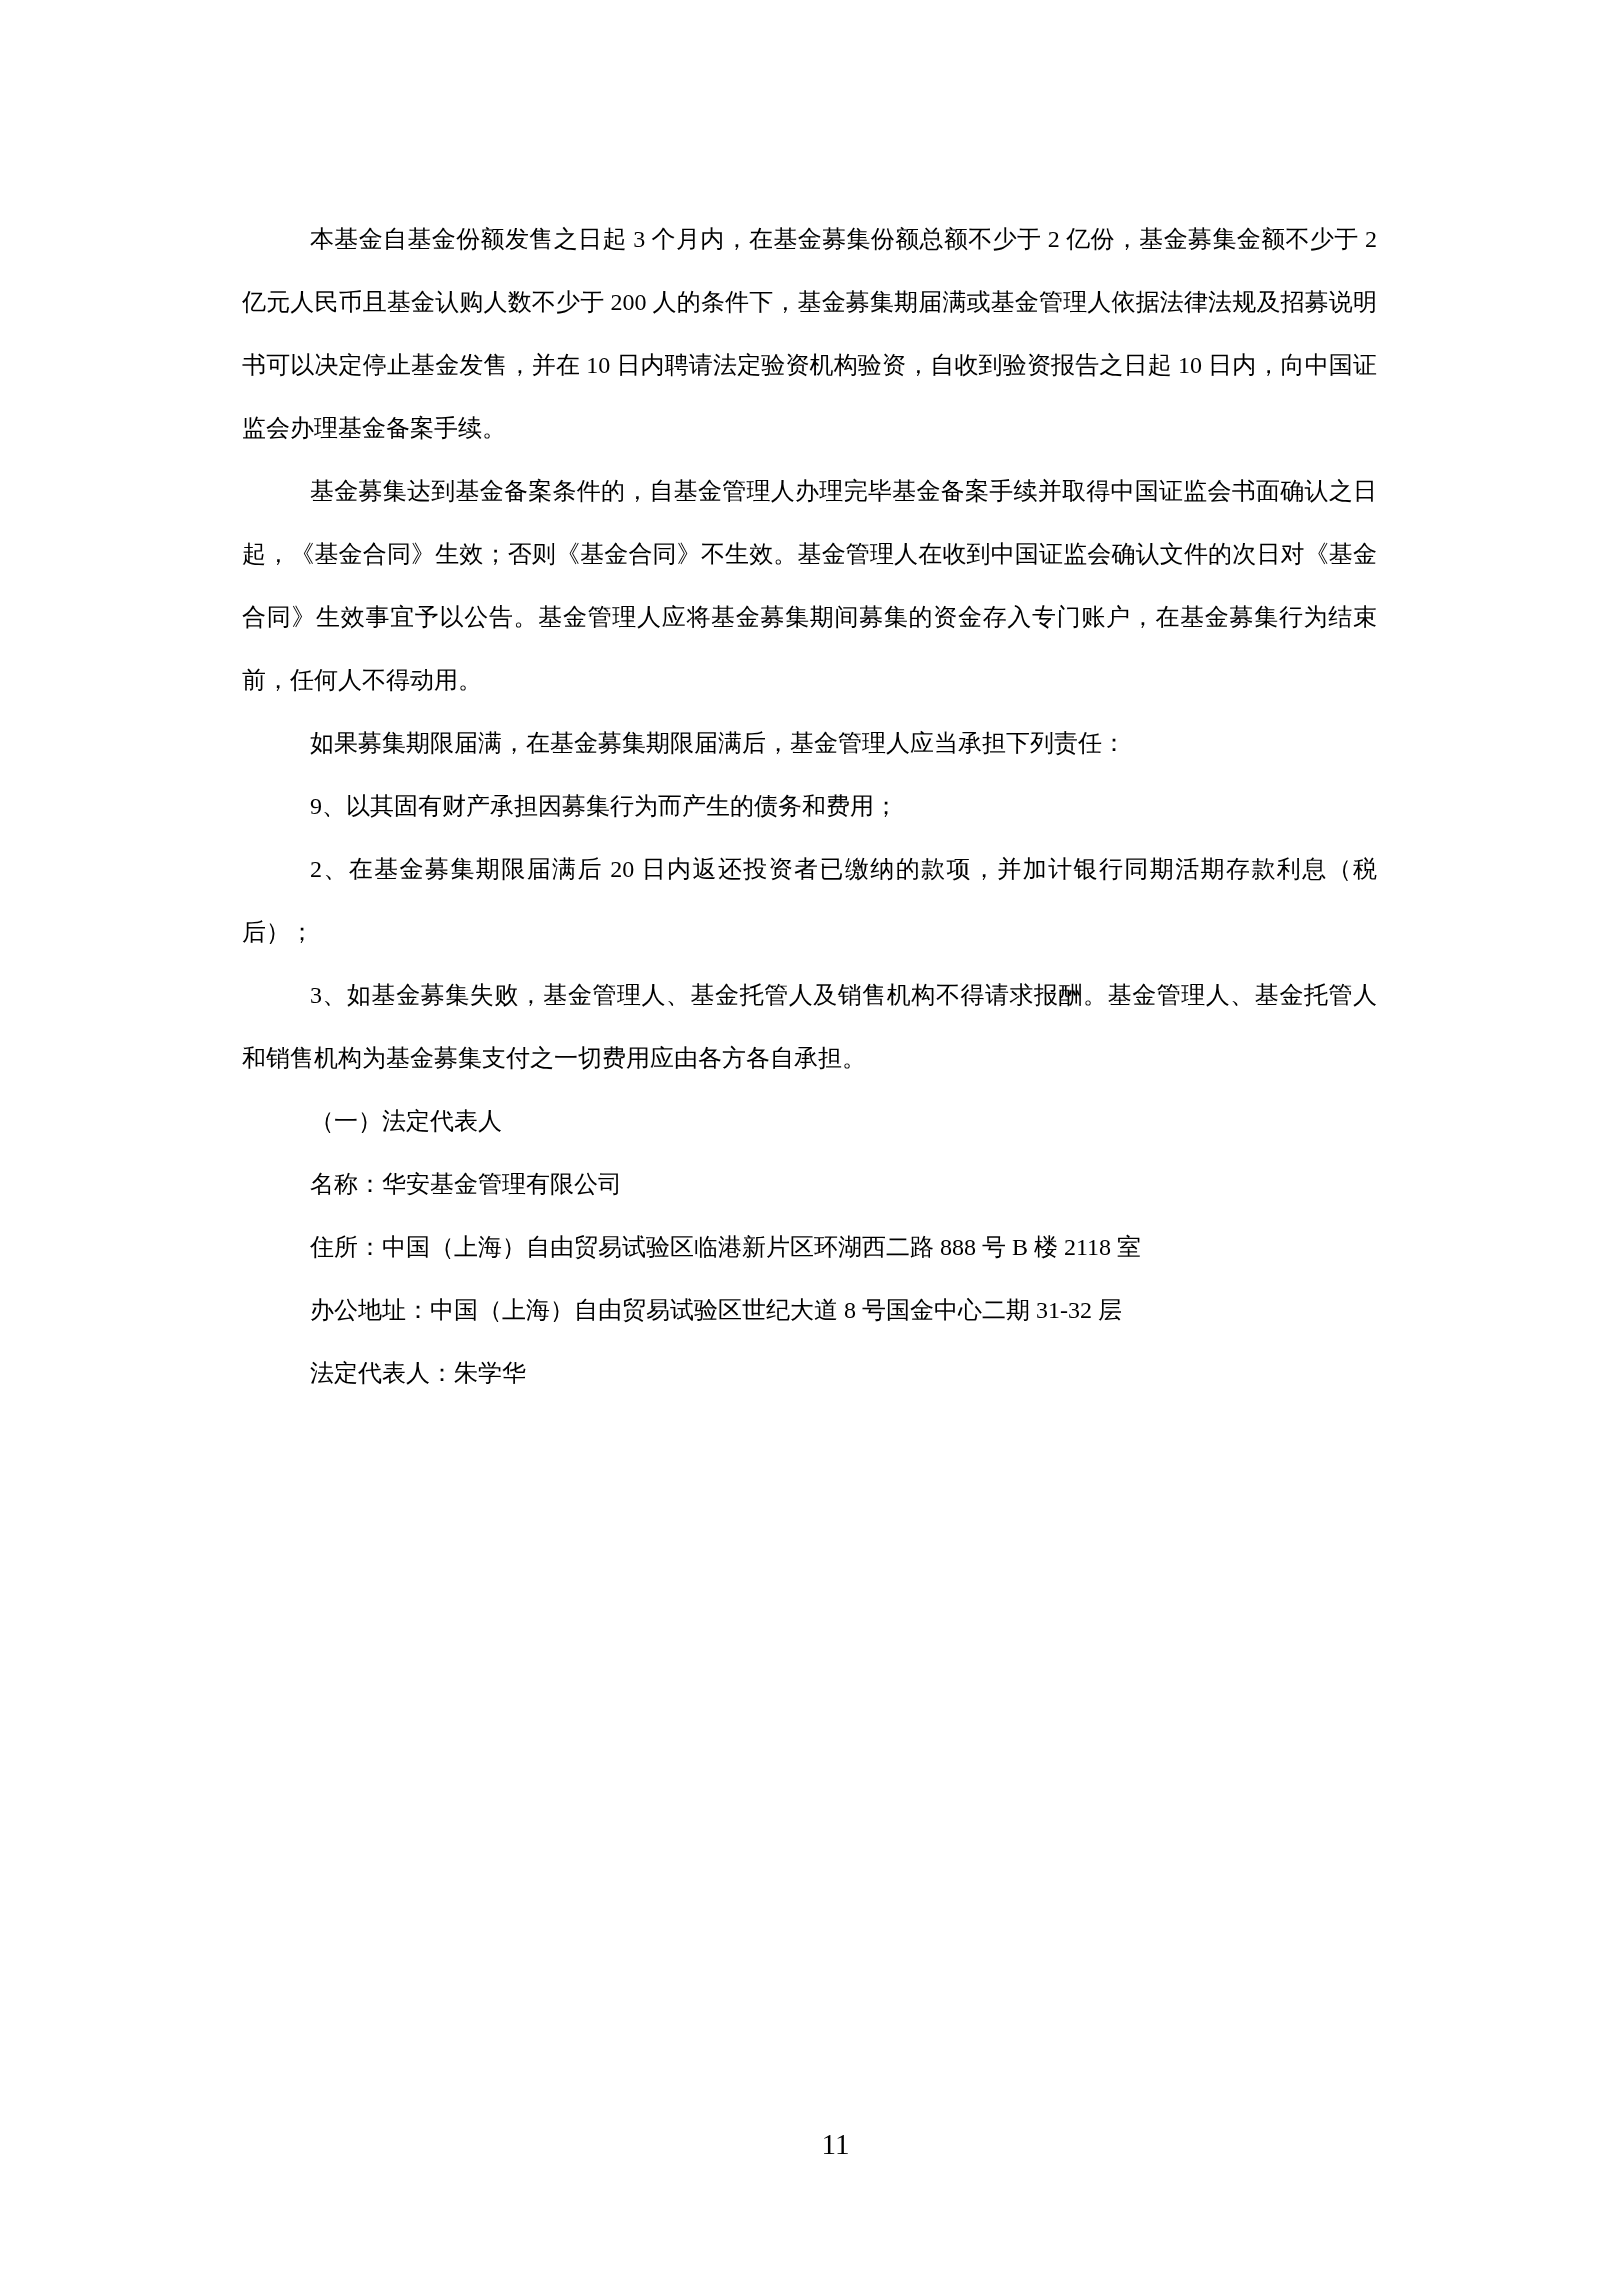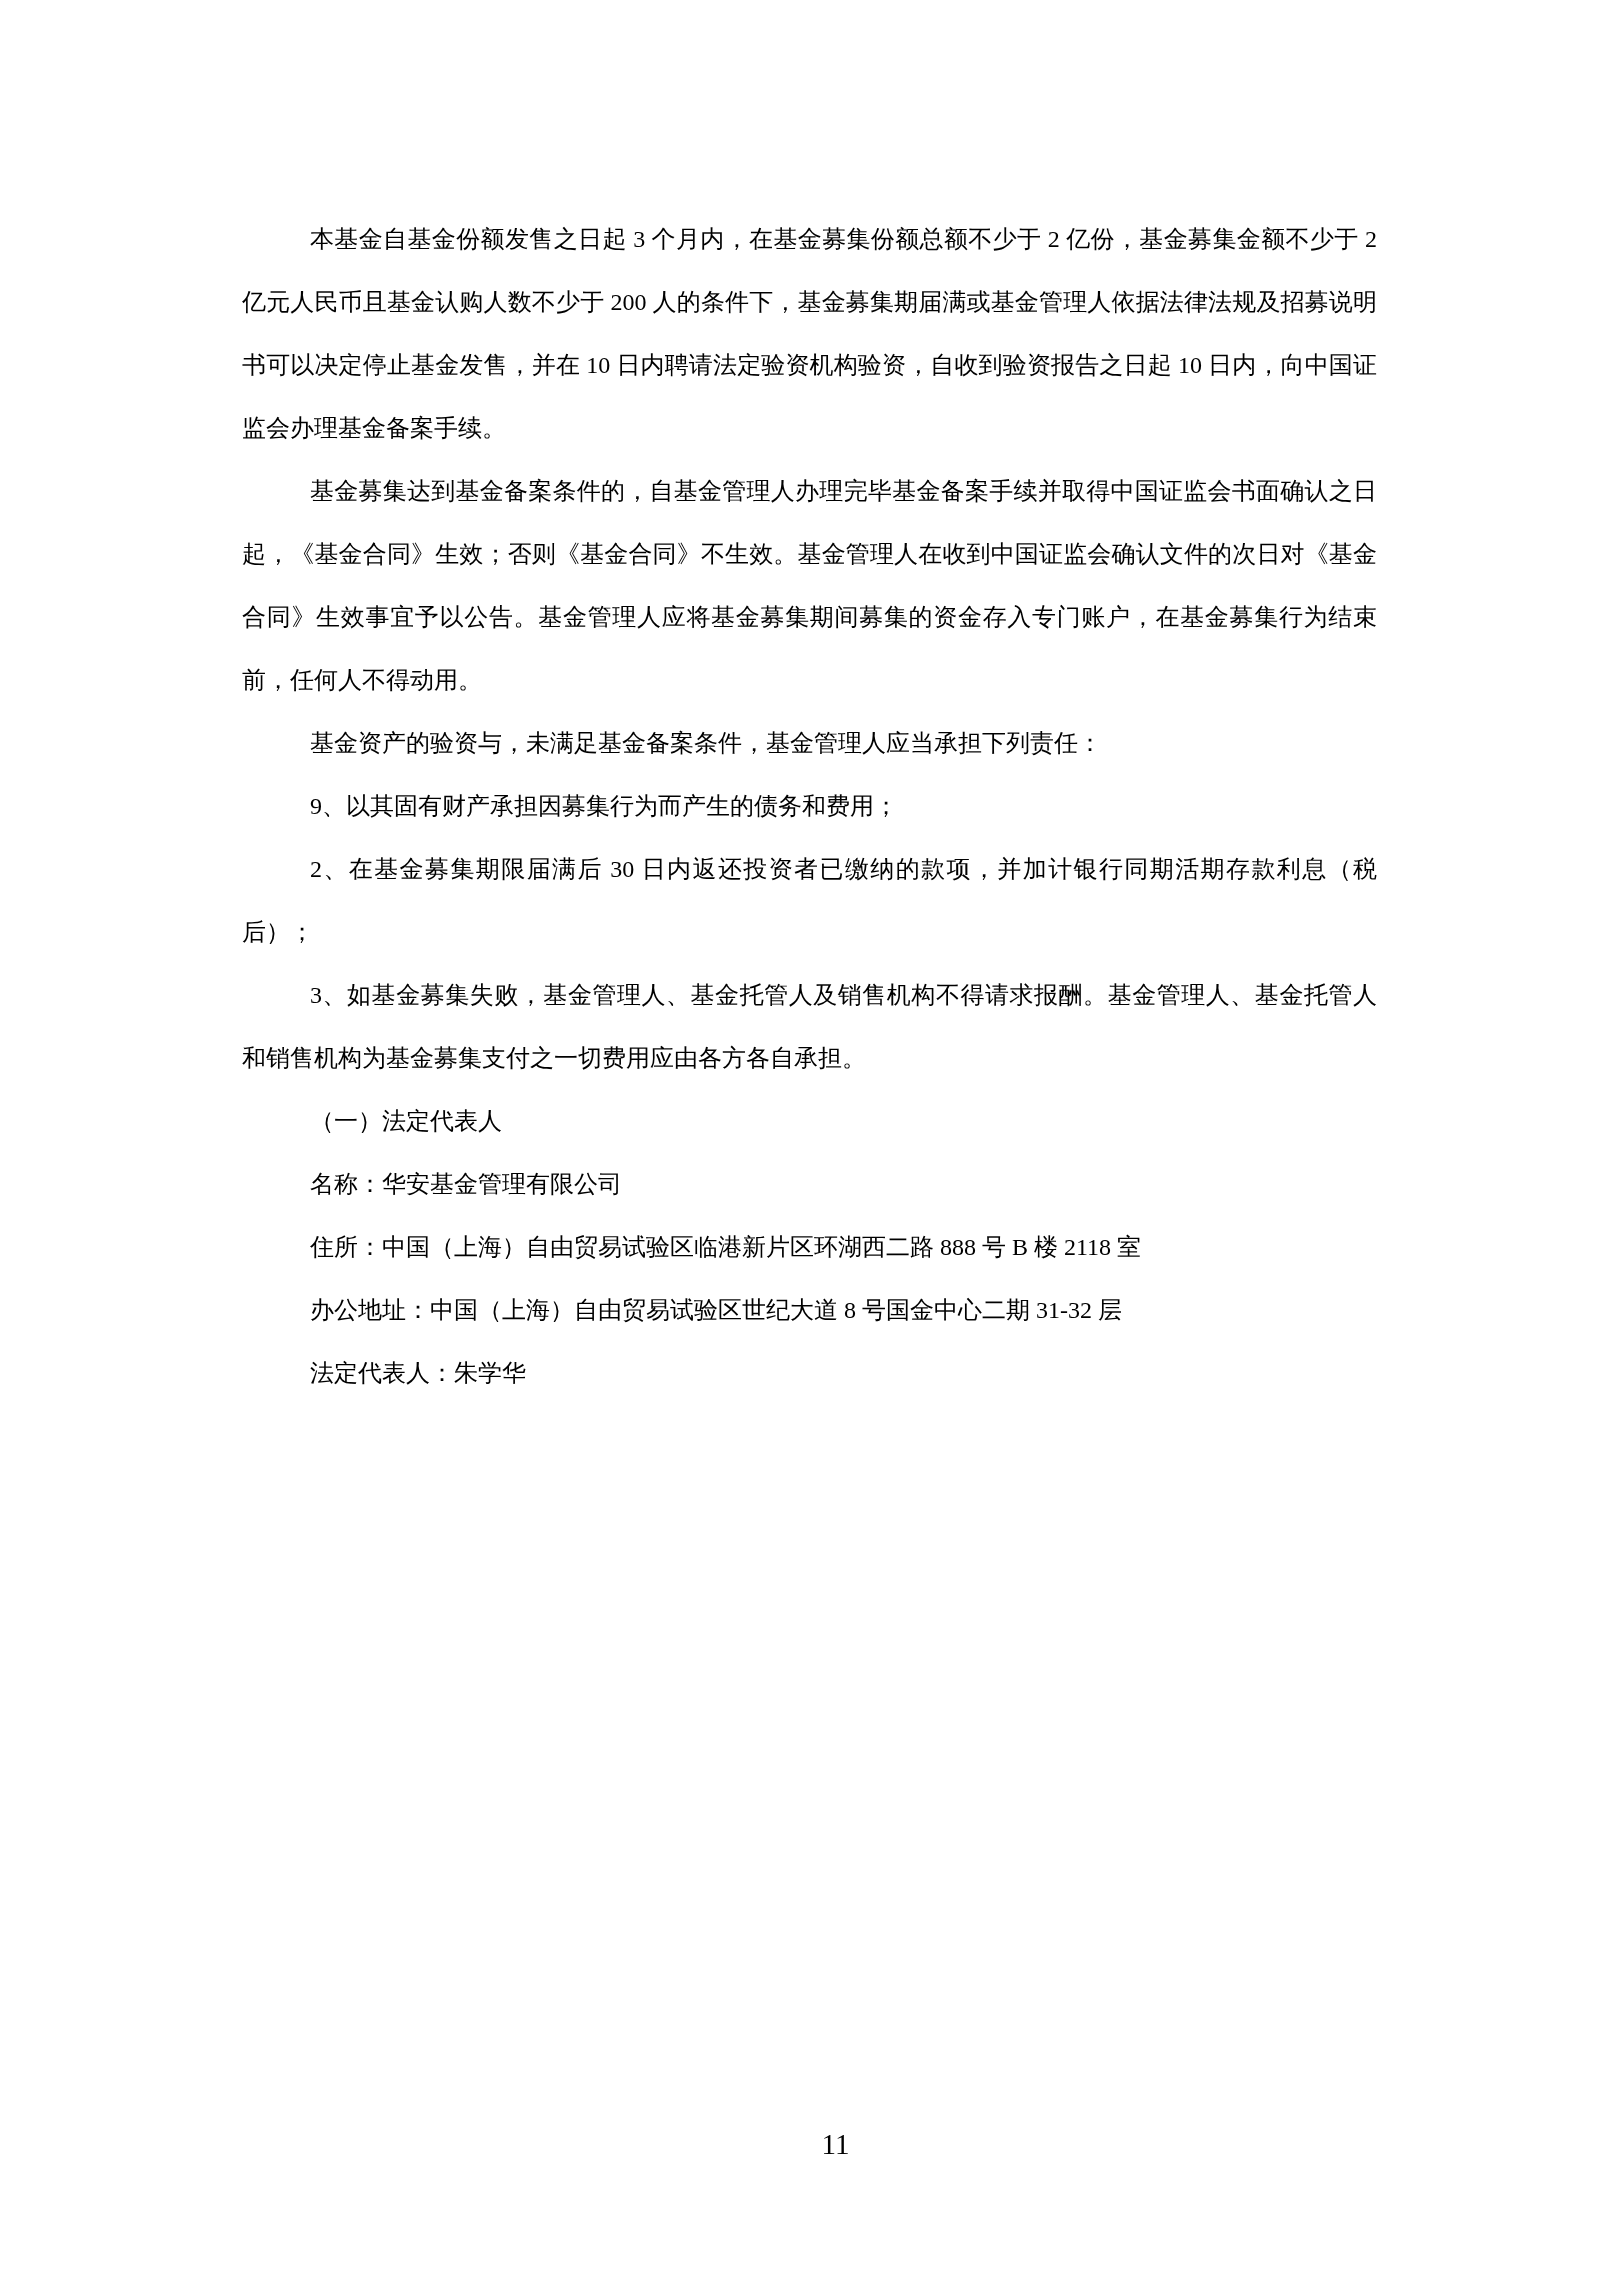--- a/index.html
+++ b/index.html
@@ -58,23 +58,23 @@
 </style>
 </head>
 <body>
 
 <div class="page">
   <div class="content">
 
 
     <p class="para">本基金自基金份额发售之日起 3 个月内，在基金募集份额总额不少于 2 亿份，基金募集金额不少于 2 亿元人民币且基金认购人数不少于 200 人的条件下，基金募集期届满或基金管理人依据法律法规及招募说明书可以决定停止基金发售，并在 10 日内聘请法定验资机构验资，自收到验资报告之日起 10 日内，向中国证监会办理基金备案手续。</p>
     <p class="para">基金募集达到基金备案条件的，自基金管理人办理完毕基金备案手续并取得中国证监会书面确认之日起，《基金合同》生效；否则《基金合同》不生效。基金管理人在收到中国证监会确认文件的次日对《基金合同》生效事宜予以公告。基金管理人应将基金募集期间募集的资金存入专门账户，在基金募集行为结束前，任何人不得动用。</p>
-    <p class="para">基金资产的验资与，未满足基金备案条件，基金管理人应当承担下列责任：</p>
+    <p class="para">如果募集期限届满，在基金募集期限届满后，基金管理人应当承担下列责任：</p>
     <p class="para">9、以其固有财产承担因募集行为而产生的债务和费用；</p>
-    <p class="para">2、在基金募集期限届满后 30 日内返还投资者已缴纳的款项，并加计银行同期活期存款利息（税后）；</p>
+    <p class="para">2、在基金募集期限届满后 20 日内返还投资者已缴纳的款项，并加计银行同期活期存款利息（税后）；</p>
     <p class="para">3、如基金募集失败，基金管理人、基金托管人及销售机构不得请求报酬。基金管理人、基金托管人和销售机构为基金募集支付之一切费用应由各方各自承担。</p>
 
 
     <p class="para">（一）法定代表人</p>
     <p class="para">名称：华安基金管理有限公司</p>
     <p class="para">住所：中国（上海）自由贸易试验区临港新片区环湖西二路 888 号 B 楼 2118 室</p>
     <p class="para">办公地址：中国（上海）自由贸易试验区世纪大道 8 号国金中心二期 31-32 层</p>
     <p class="para">法定代表人：朱学华</p>
 
   </div>

